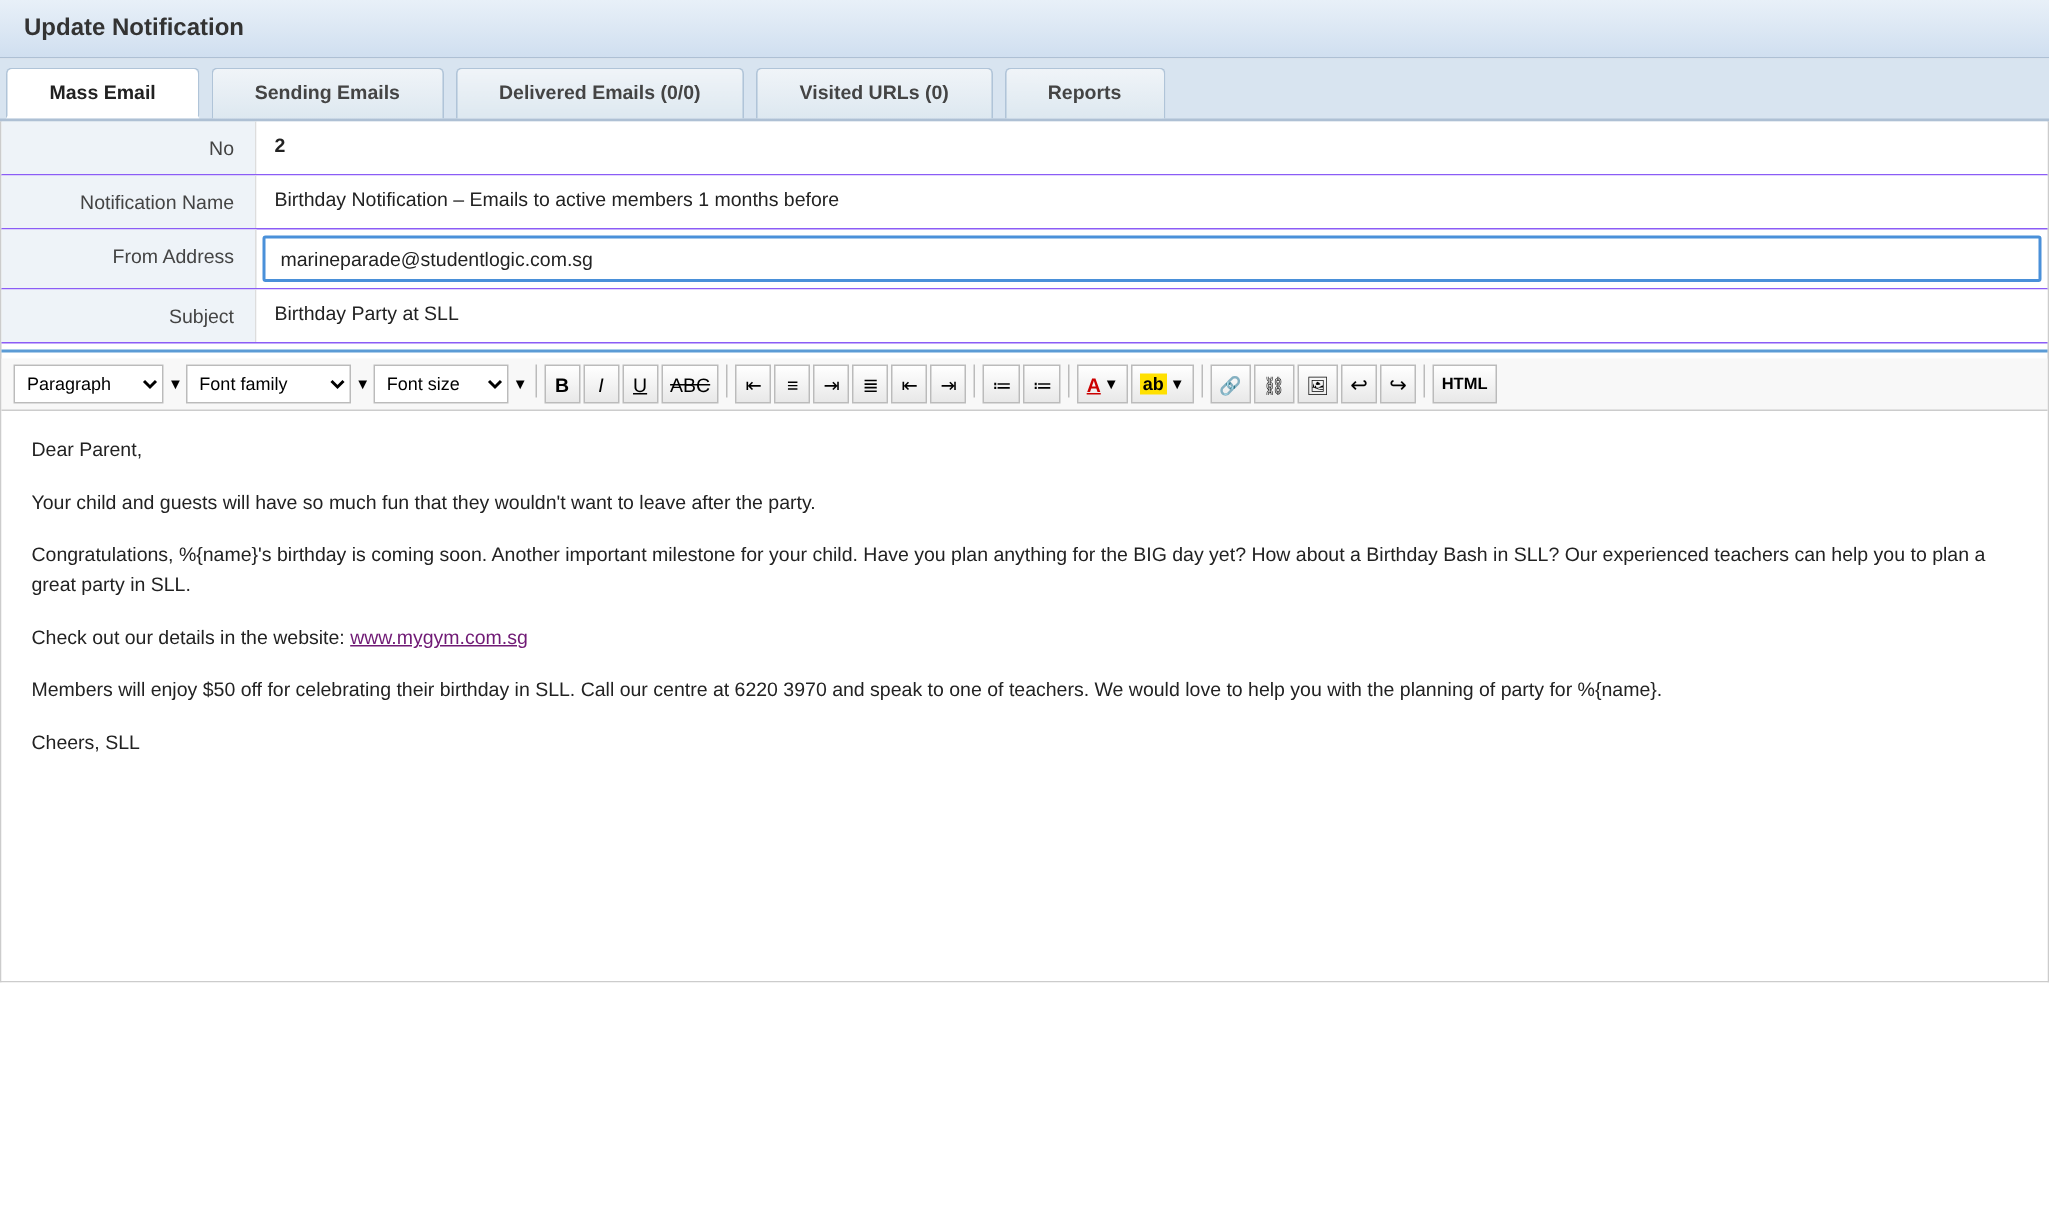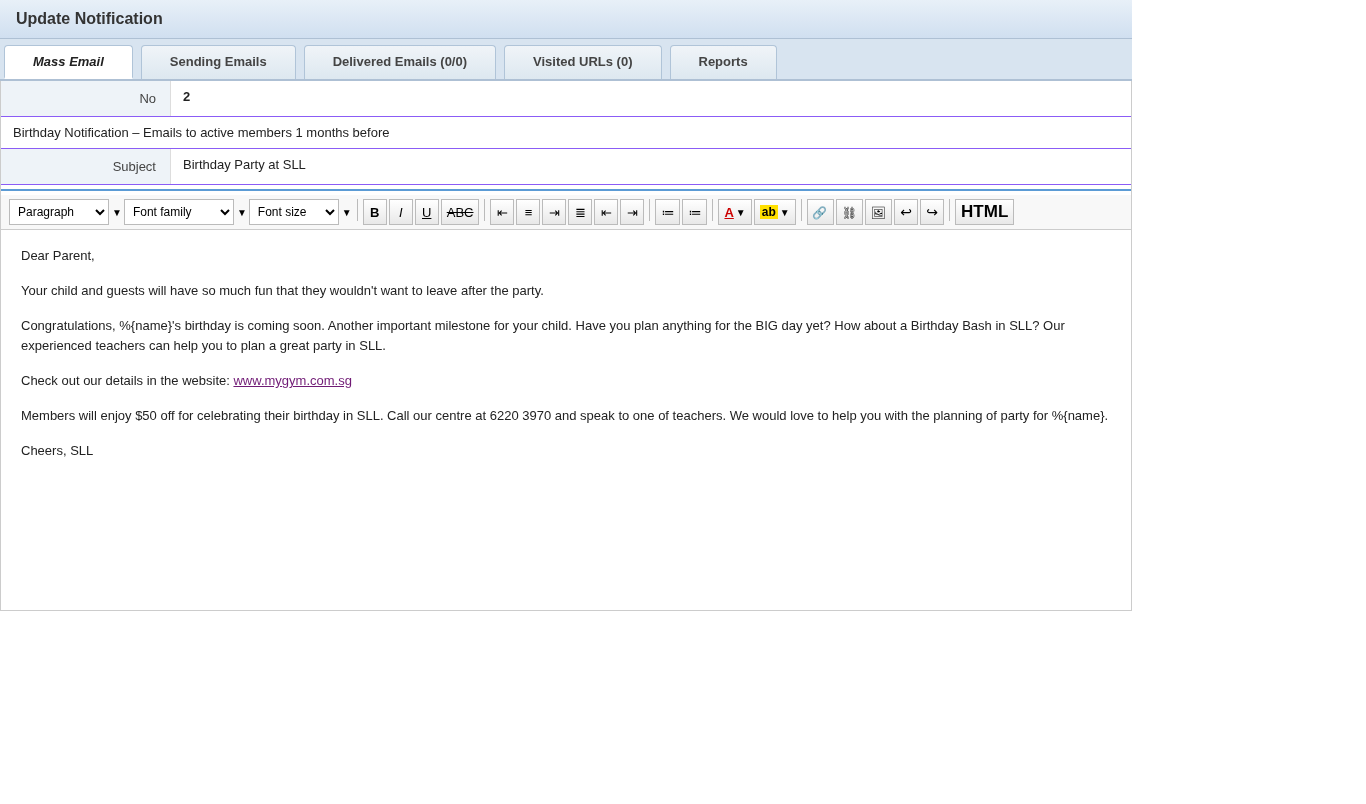--- a/index.html
+++ b/index.html
@@ -1,18 +1,18 @@
 <!DOCTYPE html>
 <html><head>
   <meta charset="utf-8">
   <style>
     * { box-sizing: border-box; margin: 0; padding: 0; }
     body { font-family: Arial, sans-serif; font-size: 13px; background: #fff; }
 
-    .page-wrapper { width: 1132px; background: #fff; }
+    .page-wrapper { width: 1366px; background: #fff; }
 
     
     .title-bar {
       background: linear-gradient(to bottom, #e8f0f8, #d0dff0);
       padding: 10px 16px;
       border-bottom: 1px solid #aec0d4;
     }
     .title-bar h1 {
       font-size: 16px;
       font-weight: bold;
@@ -36,21 +36,20 @@
       border-bottom: none;
       border-radius: 4px 4px 0 0;
       background: linear-gradient(to bottom, #f0f4f8, #dde8f0);
       margin-right: 4px;
       margin-left: 4px;
     }
     .tab.active {
       background: #fff;
       border-bottom: 2px solid #fff;
       color: #222;
-      font-style: italic;
     }
 
     
     .form-area {
       border: 1px solid #ccc;
       border-top: none;
     }
     .form-row {
       display: flex;
       border-bottom: 1px solid #8b5cf6;
@@ -123,21 +122,21 @@
     .toolbar-sep {
       width: 1px;
       height: 22px;
       background: #bbb;
       margin: 0 3px;
     }
     .btn-bold { font-weight: bold; }
     .btn-italic { font-style: italic; }
     .btn-underline { text-decoration: underline; }
     .btn-strike { text-decoration: line-through; }
-    .btn-html { font-size: 17px; font-weight: bold; }
+    .btn-html { font-size: 11px; font-weight: bold; }
 
     
     .editor-area {
       padding: 16px 20px;
       min-height: 380px;
       font-size: 13px;
       line-height: 1.6;
       color: #222;
       border: none;
       background: #fff;
@@ -209,23 +208,28 @@
   <div class="form-area">
 
     <div class="form-row">
       <div class="form-label">No</div>
       <div class="form-value readonly">
         <strong>2</strong>
       </div>
     </div>
 
     <div class="form-row">
+      <div class="form-label">Notification Name</div>
       <div class="form-value readonly">Birthday Notification – Emails to active members 1 months before</div>
     </div>
 
+    <div class="form-row">
+      <div class="form-label">From Address</div>
+      <div class="form-value editable">marineparade@studentlogic.com.sg</div>
+    </div>
 
     <div class="form-row">
       <div class="form-label">Subject</div>
       <div class="form-value readonly">Birthday Party at SLL</div>
     </div>
 
     <div class="divider-row"></div>
 
     <div class="toolbar">
 

